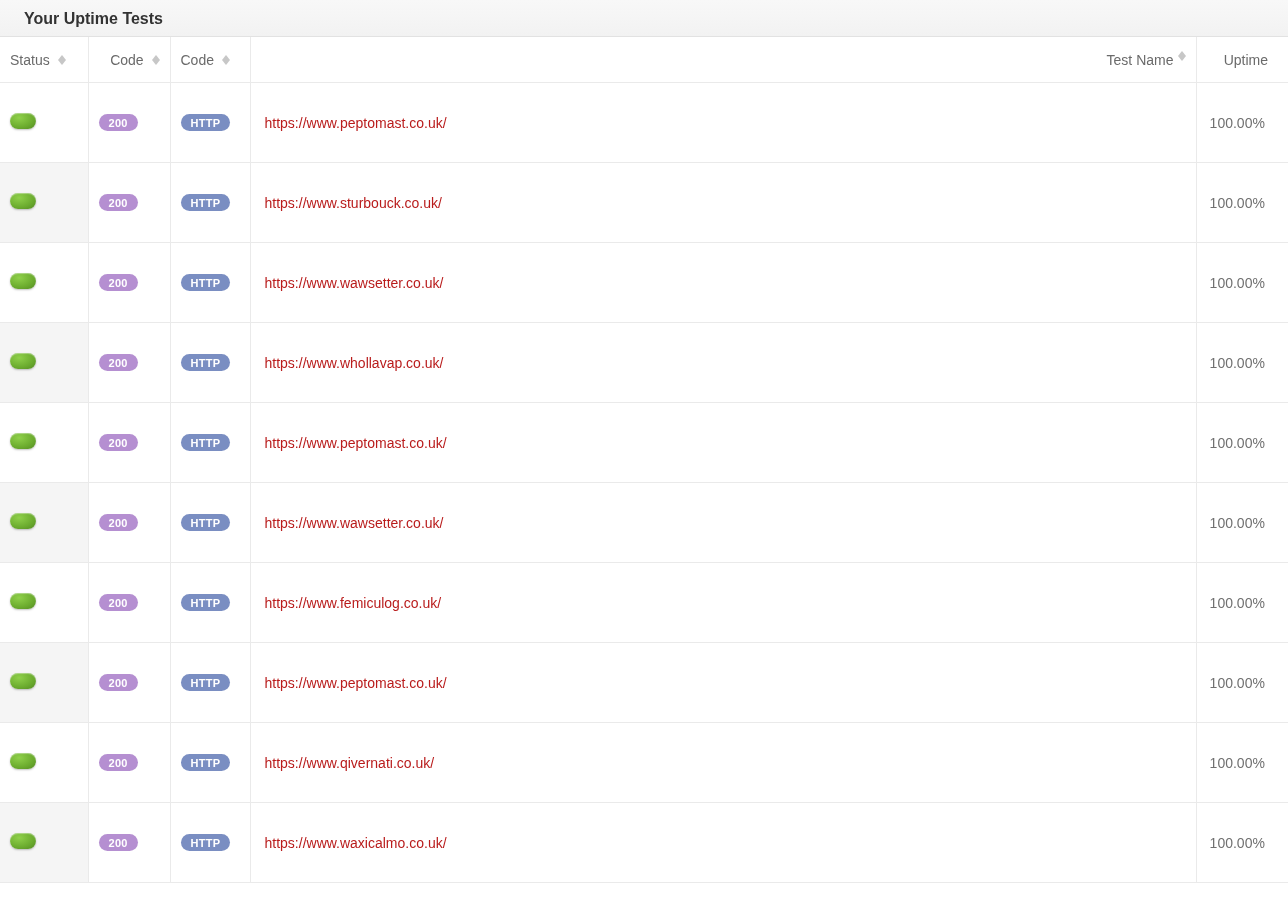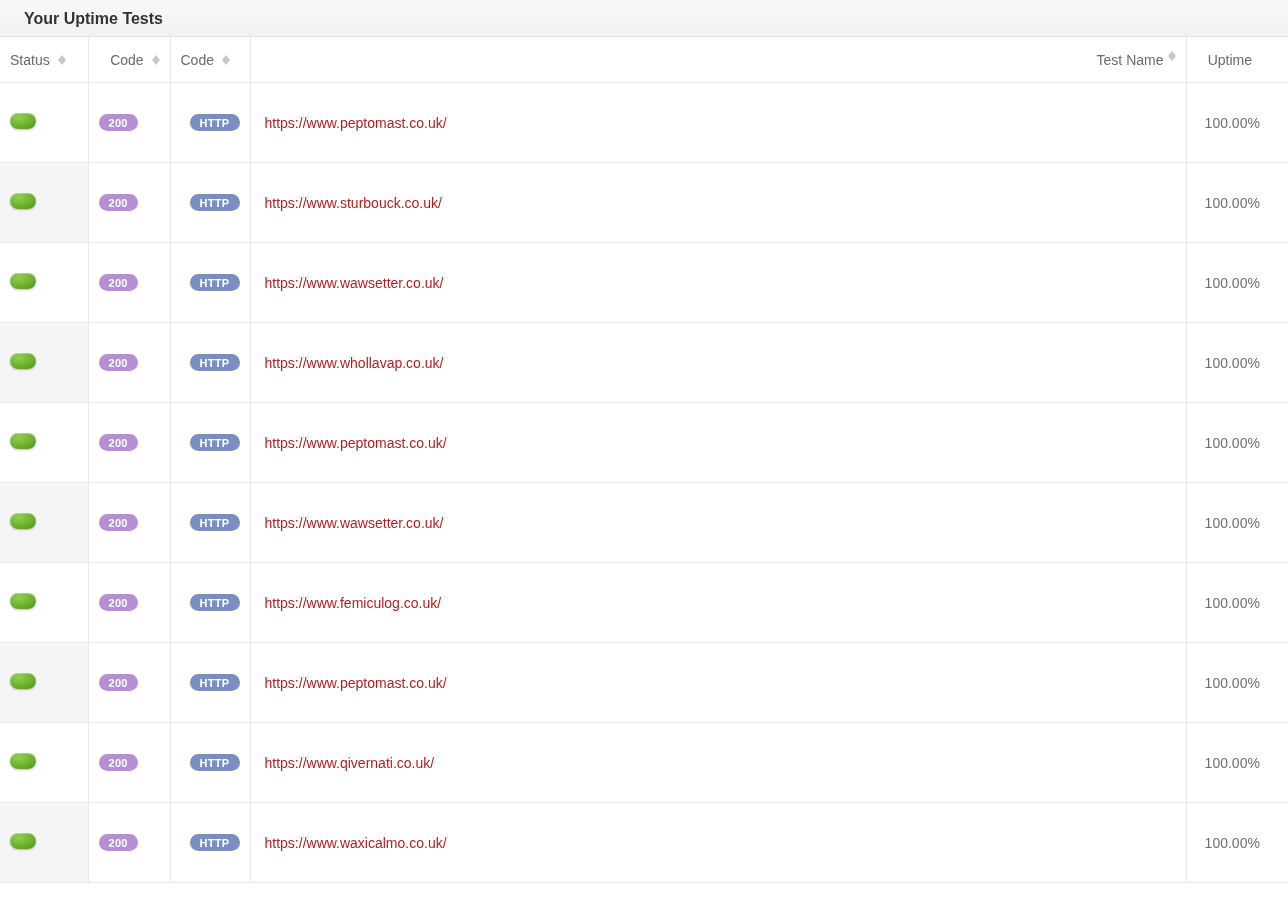--- a/index.html
+++ b/index.html
@@ -34,25 +34,25 @@
   }
   td {
     padding: 30px 10px;
     border-bottom: 1px solid #eaeaea;
     vertical-align: middle;
   }
   .col-status { width: 88px; border-right: 1px solid #eaeaea; text-align: left; padding-left: 10px;}
   .col-code   { width: 82px;  border-right: 1px solid #eaeaea; text-align: right; }
   .col-type   { width: 80px;  border-right: 1px solid #eaeaea; text-align: left; }
   .col-name   { border-right: 1px solid #eaeaea; }
-  .col-uptime { width: 102px; text-align: right; padding-right: 36px; }
+  .col-uptime { width: 92px; text-align: right; padding-right: 20px; }
   tr.alt .col-status-cell { background: #f5f5f5; }
   .col-status-cell { border-right: 1px solid #eaeaea; padding-left:10px; }
   .col-code-cell   { border-right: 1px solid #eaeaea; }
-  .col-type-cell   { border-right: 1px solid #eaeaea; text-align: right; }
+  .col-type-cell   { border-right: 1px solid #eaeaea; }
   .col-name-cell   { border-right: 1px solid #eaeaea; padding-left: 14px; }
   .col-uptime-cell { text-align: center; color:#707070; padding-right: 20px; }
 
   .sort-icons {
     display: inline-flex;
     flex-direction: column;
     vertical-align: middle;
     margin-left: 4px;
     line-height: 0;
   }

